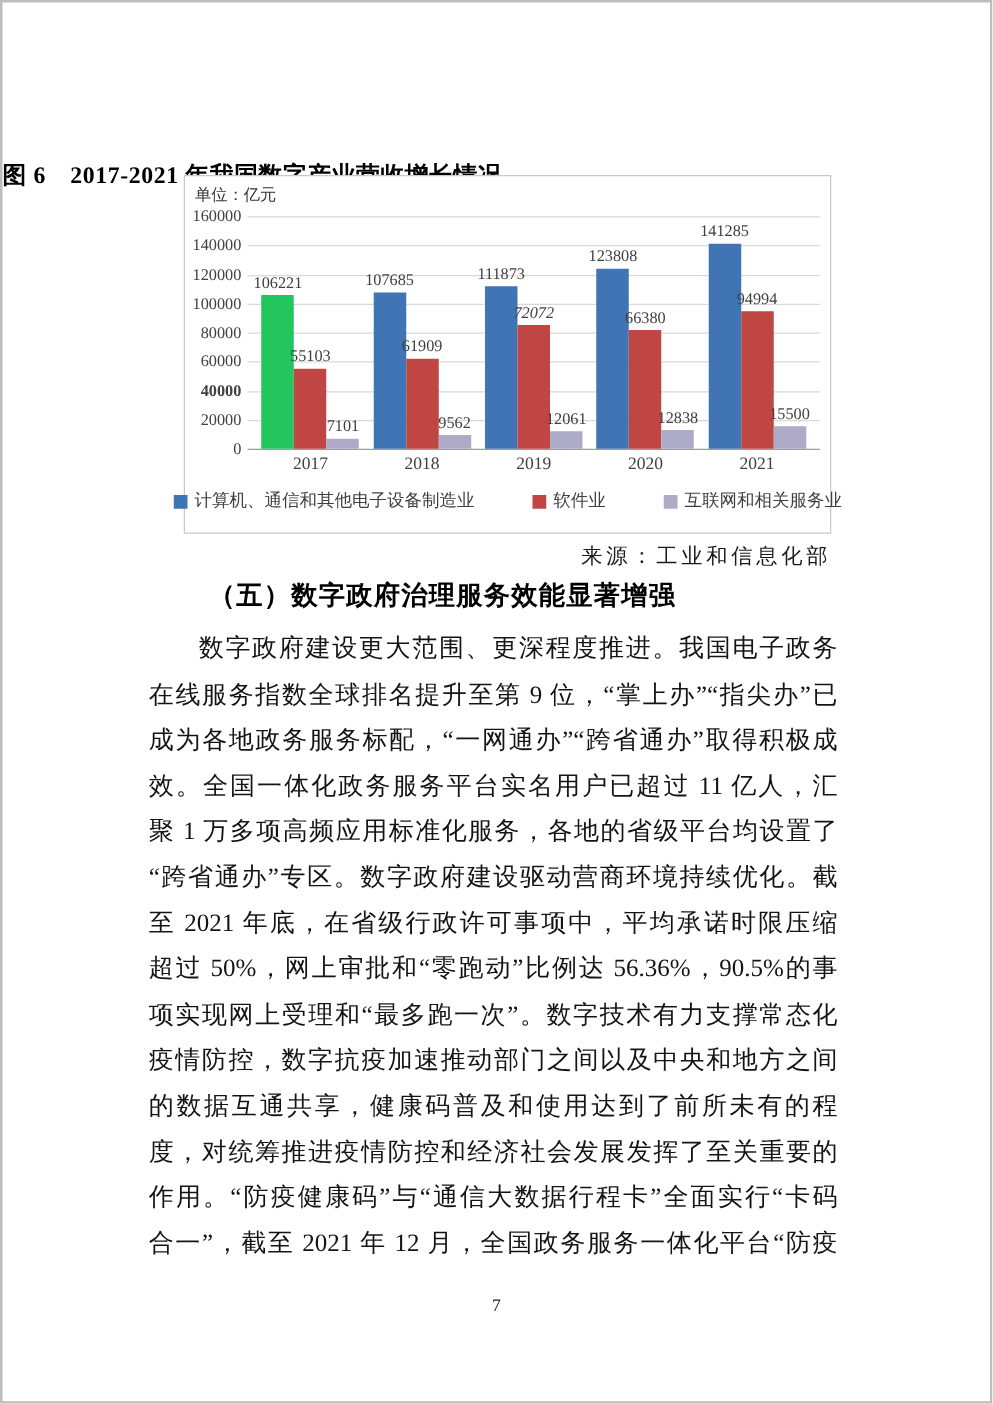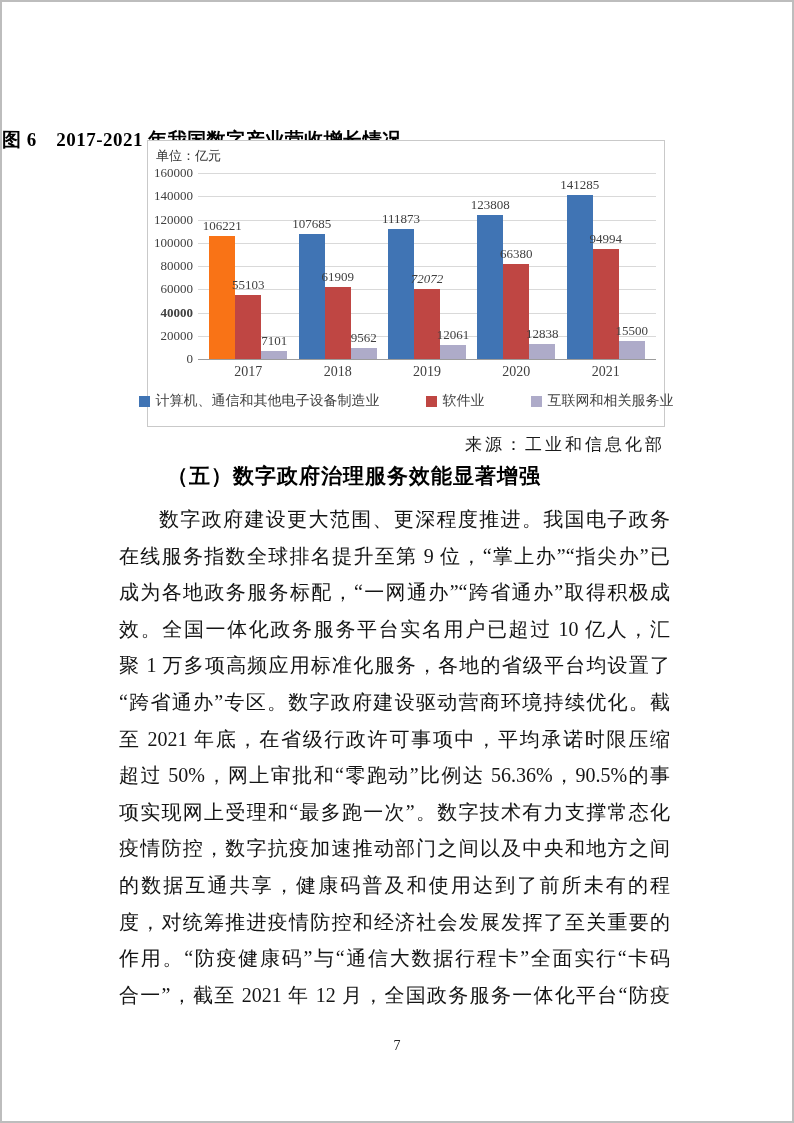--- a/index.html
+++ b/index.html
@@ -121,21 +121,21 @@
       <div class="plot">
           <div class="gridline" style="bottom: 22.25px;"></div>
           <div class="gridline" style="bottom: 45.5px;"></div>
           <div class="gridline" style="bottom: 68.75px;"></div>
           <div class="gridline" style="bottom: 92px;"></div>
           <div class="gridline" style="bottom: 115.25px;"></div>
           <div class="gridline" style="bottom: 138.5px;"></div>
           <div class="gridline" style="bottom: 161.75px;"></div>
           <div class="gridline" style="bottom: 185px;"></div>
           <div class="bar-group">
-            <div class="bar" style="height: 123.482px; background: #f97316;">
+            <div class="bar" style="height: 123.482px; background: #22c55e;">
               <span class="bar-label">106221</span>
             </div>
             <div class="bar" style="height: 64.0572px; background: rgb(191, 70, 67);">
               <span class="bar-label">55103</span>
             </div>
             <div class="bar" style="height: 8.25491px; background: rgb(174, 171, 201);">
               <span class="bar-label">7101</span>
             </div>
           </div>
           <div class="bar-group">
@@ -146,21 +146,21 @@
               <span class="bar-label">61909</span>
             </div>
             <div class="bar" style="height: 11.1158px; background: rgb(174, 171, 201);">
               <span class="bar-label">9562</span>
             </div>
           </div>
           <div class="bar-group">
             <div class="bar" style="height: 130.052px; background: rgb(64, 116, 180);">
               <span class="bar-label">111873</span>
             </div>
-            <div class="bar" style="height: 70px; background: rgb(191, 70, 67); font-style: italic;">
+            <div class="bar" style="height: 99px; background: rgb(191, 70, 67); font-style: italic;">
               <span class="bar-label">72072</span>
             </div>
             <div class="bar" style="height: 14.0209px; background: rgb(174, 171, 201);">
               <span class="bar-label">12061</span>
             </div>
           </div>
           <div class="bar-group">
             <div class="bar" style="height: 143.927px; background: rgb(64, 116, 180);">
               <span class="bar-label">123808</span>
             </div>
@@ -208,21 +208,21 @@
   </div>
 
   <div class="source">来源：工业和信息化部</div>
 
   <h3 class="heading">（五）数字政府治理服务效能显著增强</h3>
 
   <div class="body-text">
       <div class="line indent">数字政府建设更大范围、更深程度推进。我国电子政务</div>
       <div class="line">在线服务指数全球排名提升至第 9 位，“掌上办”“指尖办”已</div>
       <div class="line">成为各地政务服务标配，“一网通办”“跨省通办”取得积极成</div>
-      <div class="line">效。全国一体化政务服务平台实名用户已超过 10 亿人，汇</div>
+      <div class="line">效。全国一体化政务服务平台实名用户已超过 11 亿人，汇</div>
       <div class="line">聚 1 万多项高频应用标准化服务，各地的省级平台均设置了</div>
       <div class="line">“跨省通办”专区。数字政府建设驱动营商环境持续优化。截</div>
       <div class="line">至 2021 年底，在省级行政许可事项中，平均承诺时限压缩</div>
       <div class="line">超过 50%，网上审批和“零跑动”比例达 56.36%，90.5%的事</div>
       <div class="line">项实现网上受理和“最多跑一次”。数字技术有力支撑常态化</div>
       <div class="line">疫情防控，数字抗疫加速推动部门之间以及中央和地方之间</div>
       <div class="line">的数据互通共享，健康码普及和使用达到了前所未有的程</div>
       <div class="line">度，对统筹推进疫情防控和经济社会发展发挥了至关重要的</div>
       <div class="line">作用。“防疫健康码”与“通信大数据行程卡”全面实行“卡码</div>
       <div class="line">合一”，截至 2021 年 12 月，全国政务服务一体化平台“防疫</div>

